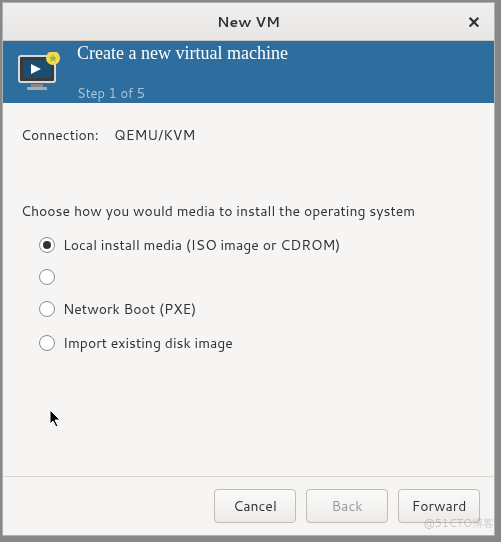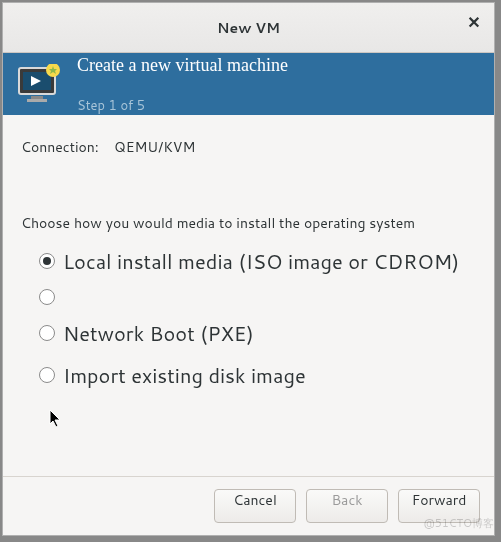--- a/index.html
+++ b/index.html
@@ -16,21 +16,21 @@
       width: 493px;
       height: 534px;
       margin: 2px;
       background: #f6f5f4;
       border: 1px solid #b0b0b0;
       display: flex;
       flex-direction: column;
       position: relative;
     }
     .titlebar {
-      height: 50px;
+      height: 38px;
       background: linear-gradient(#f0efee, #e8e7e6);
       border-bottom: 1px solid #cdc7c2;
       display: flex;
       align-items: center;
       justify-content: center;
       position: relative;
     }
     .titlebar-title {
       font-weight: bold;
       font-size: 14px;
@@ -116,21 +116,21 @@
       justify-content: center;
       flex-shrink: 0;
     }
     .radio-dot {
       width: 8px;
       height: 8px;
       border-radius: 50%;
       background: #2e3436;
     }
     .radio-label {
-      font-size: 20px;
+      font-size: 14px;
       color: #2e3436;
     }
     .cursor {
       position: absolute;
       left: 46px;
       bottom: 100px;
       font-size: 18px;
     }
     .footer {
       border-top: 1px solid #d8d4cf;
@@ -142,21 +142,21 @@
     }
     .btn {
       min-width: 82px;
       height: 34px;
       border: 1px solid #c0bbb5;
       border-radius: 4px;
       background: linear-gradient(#fafaf9, #edebe9);
       font-size: 14px;
       color: #2e3436;
       display: flex;
-      align-items: flex-start;
+      align-items: center;
       justify-content: center;
       cursor: pointer;
     }
     .btn.disabled {
       color: #9b9b9b;
     }
     .watermark {
       position: absolute;
       right: 0;
       bottom: 4px;

